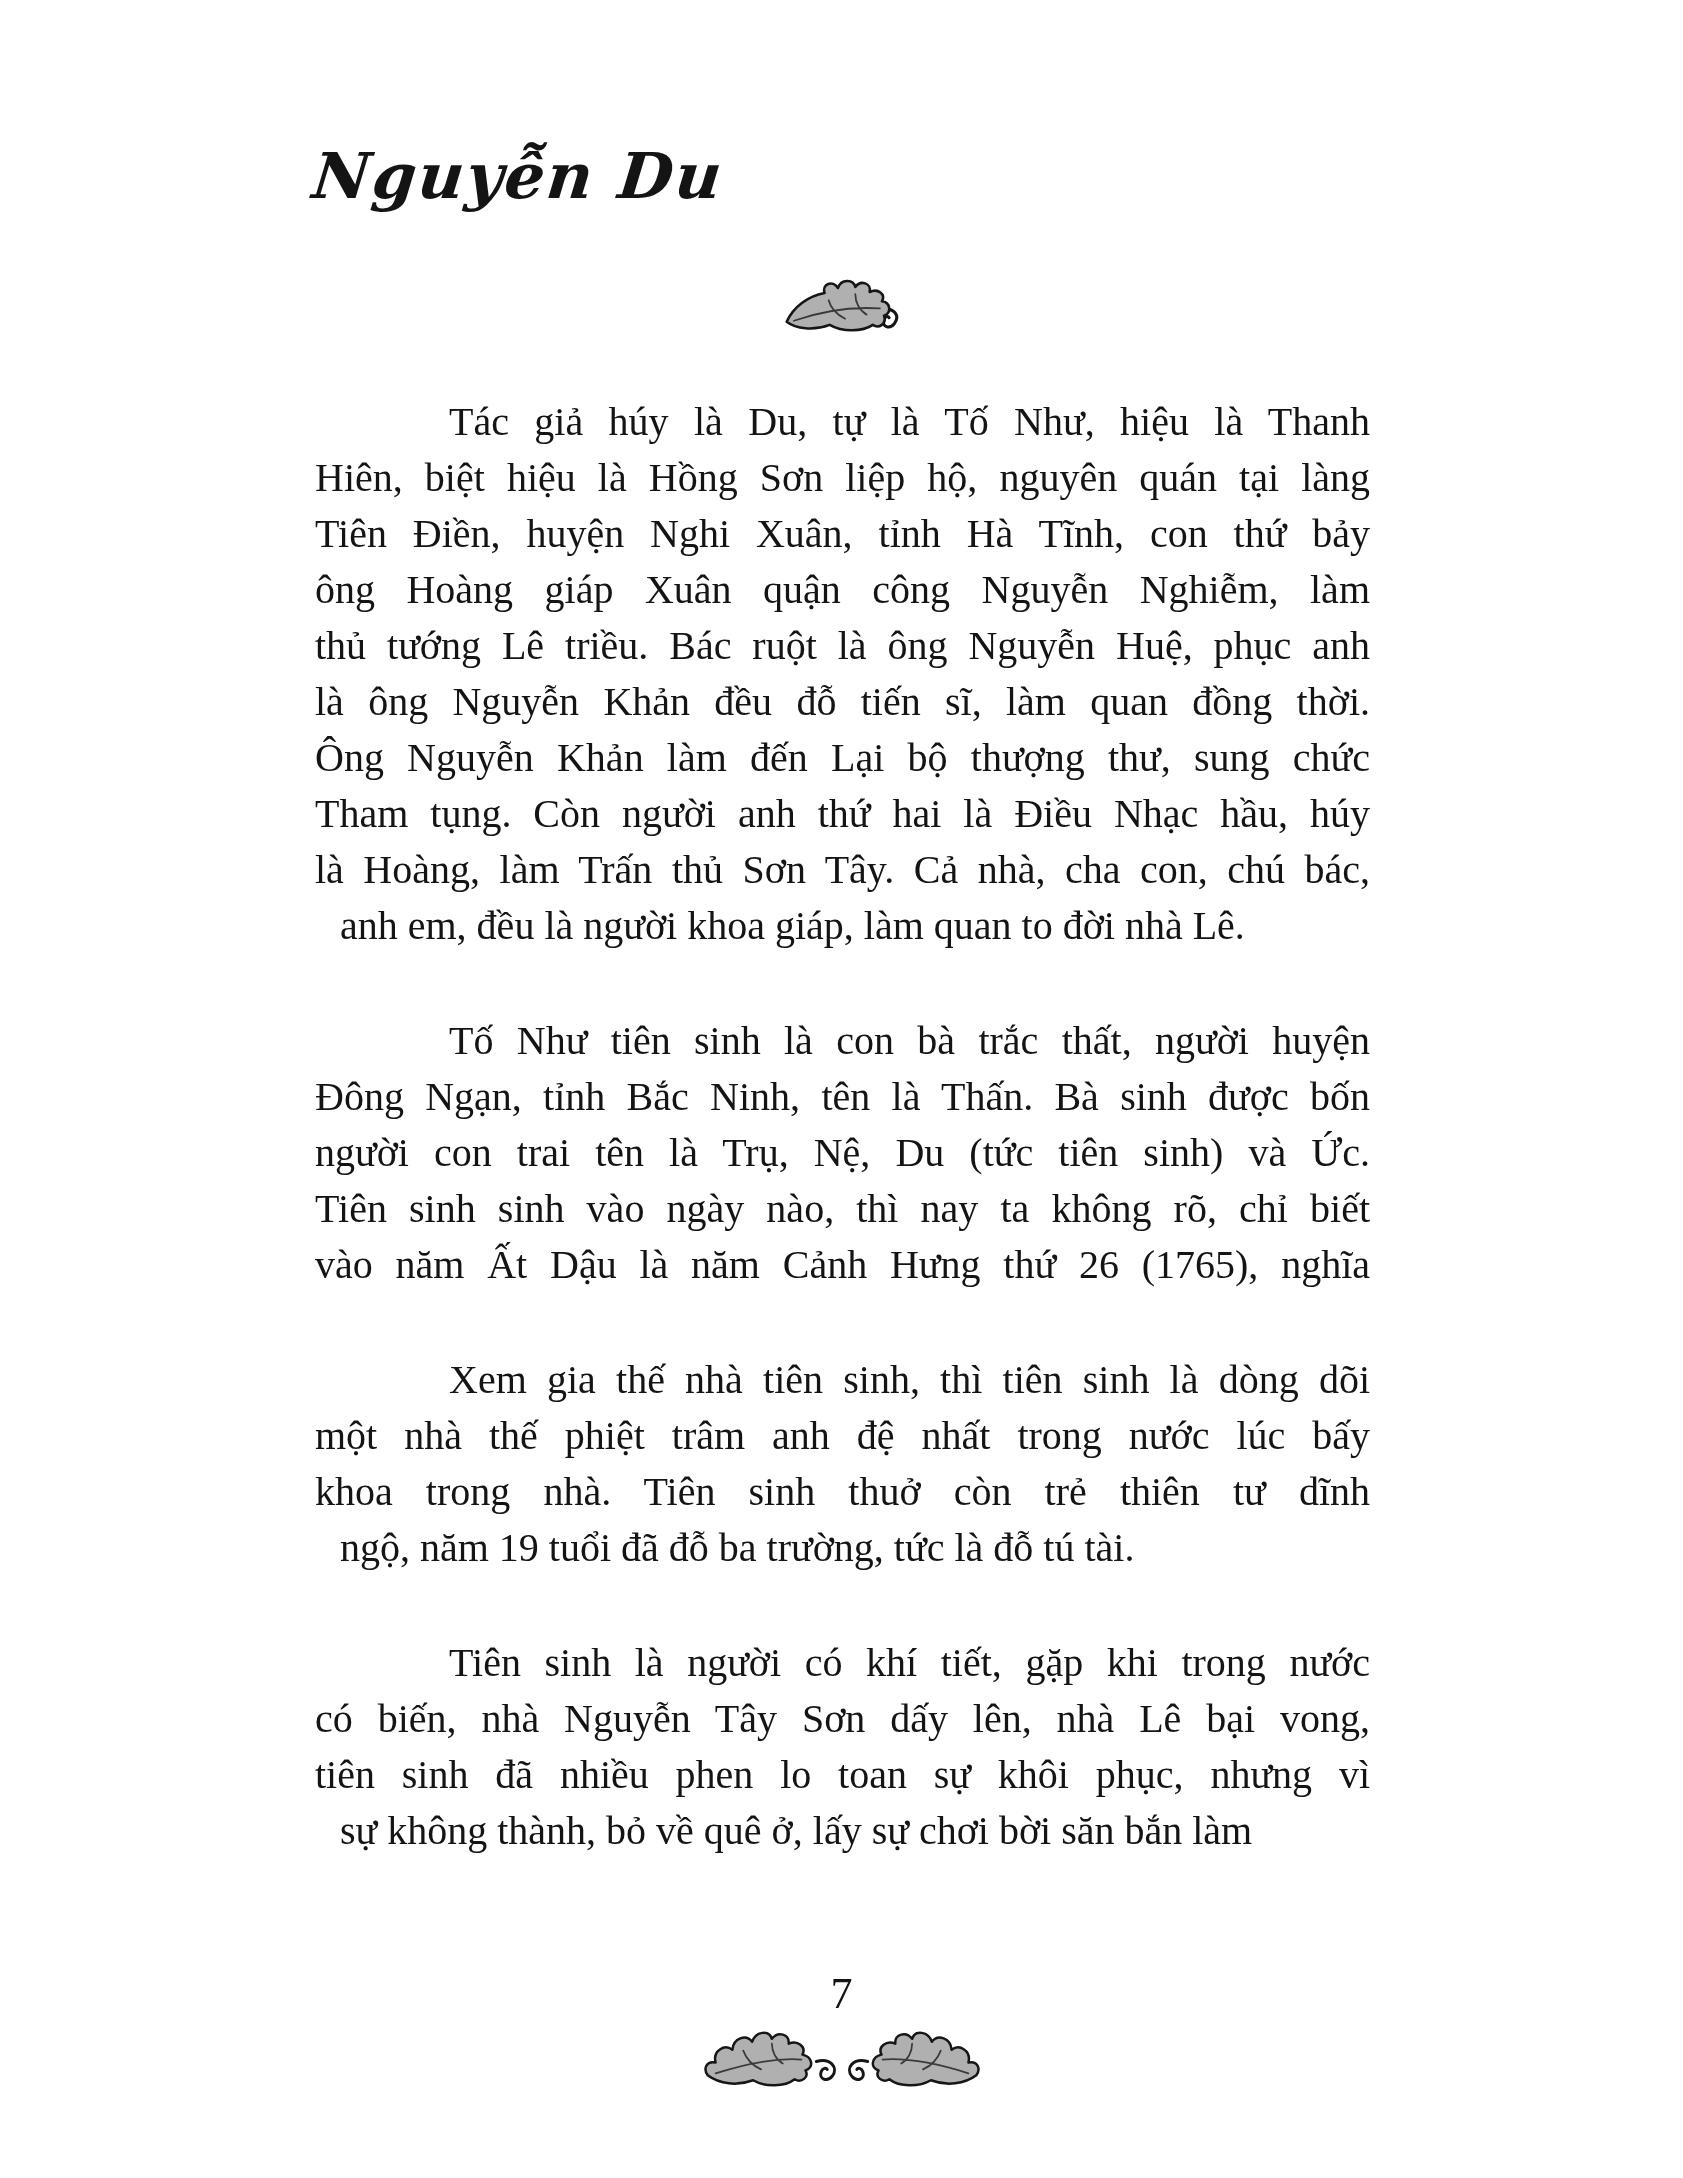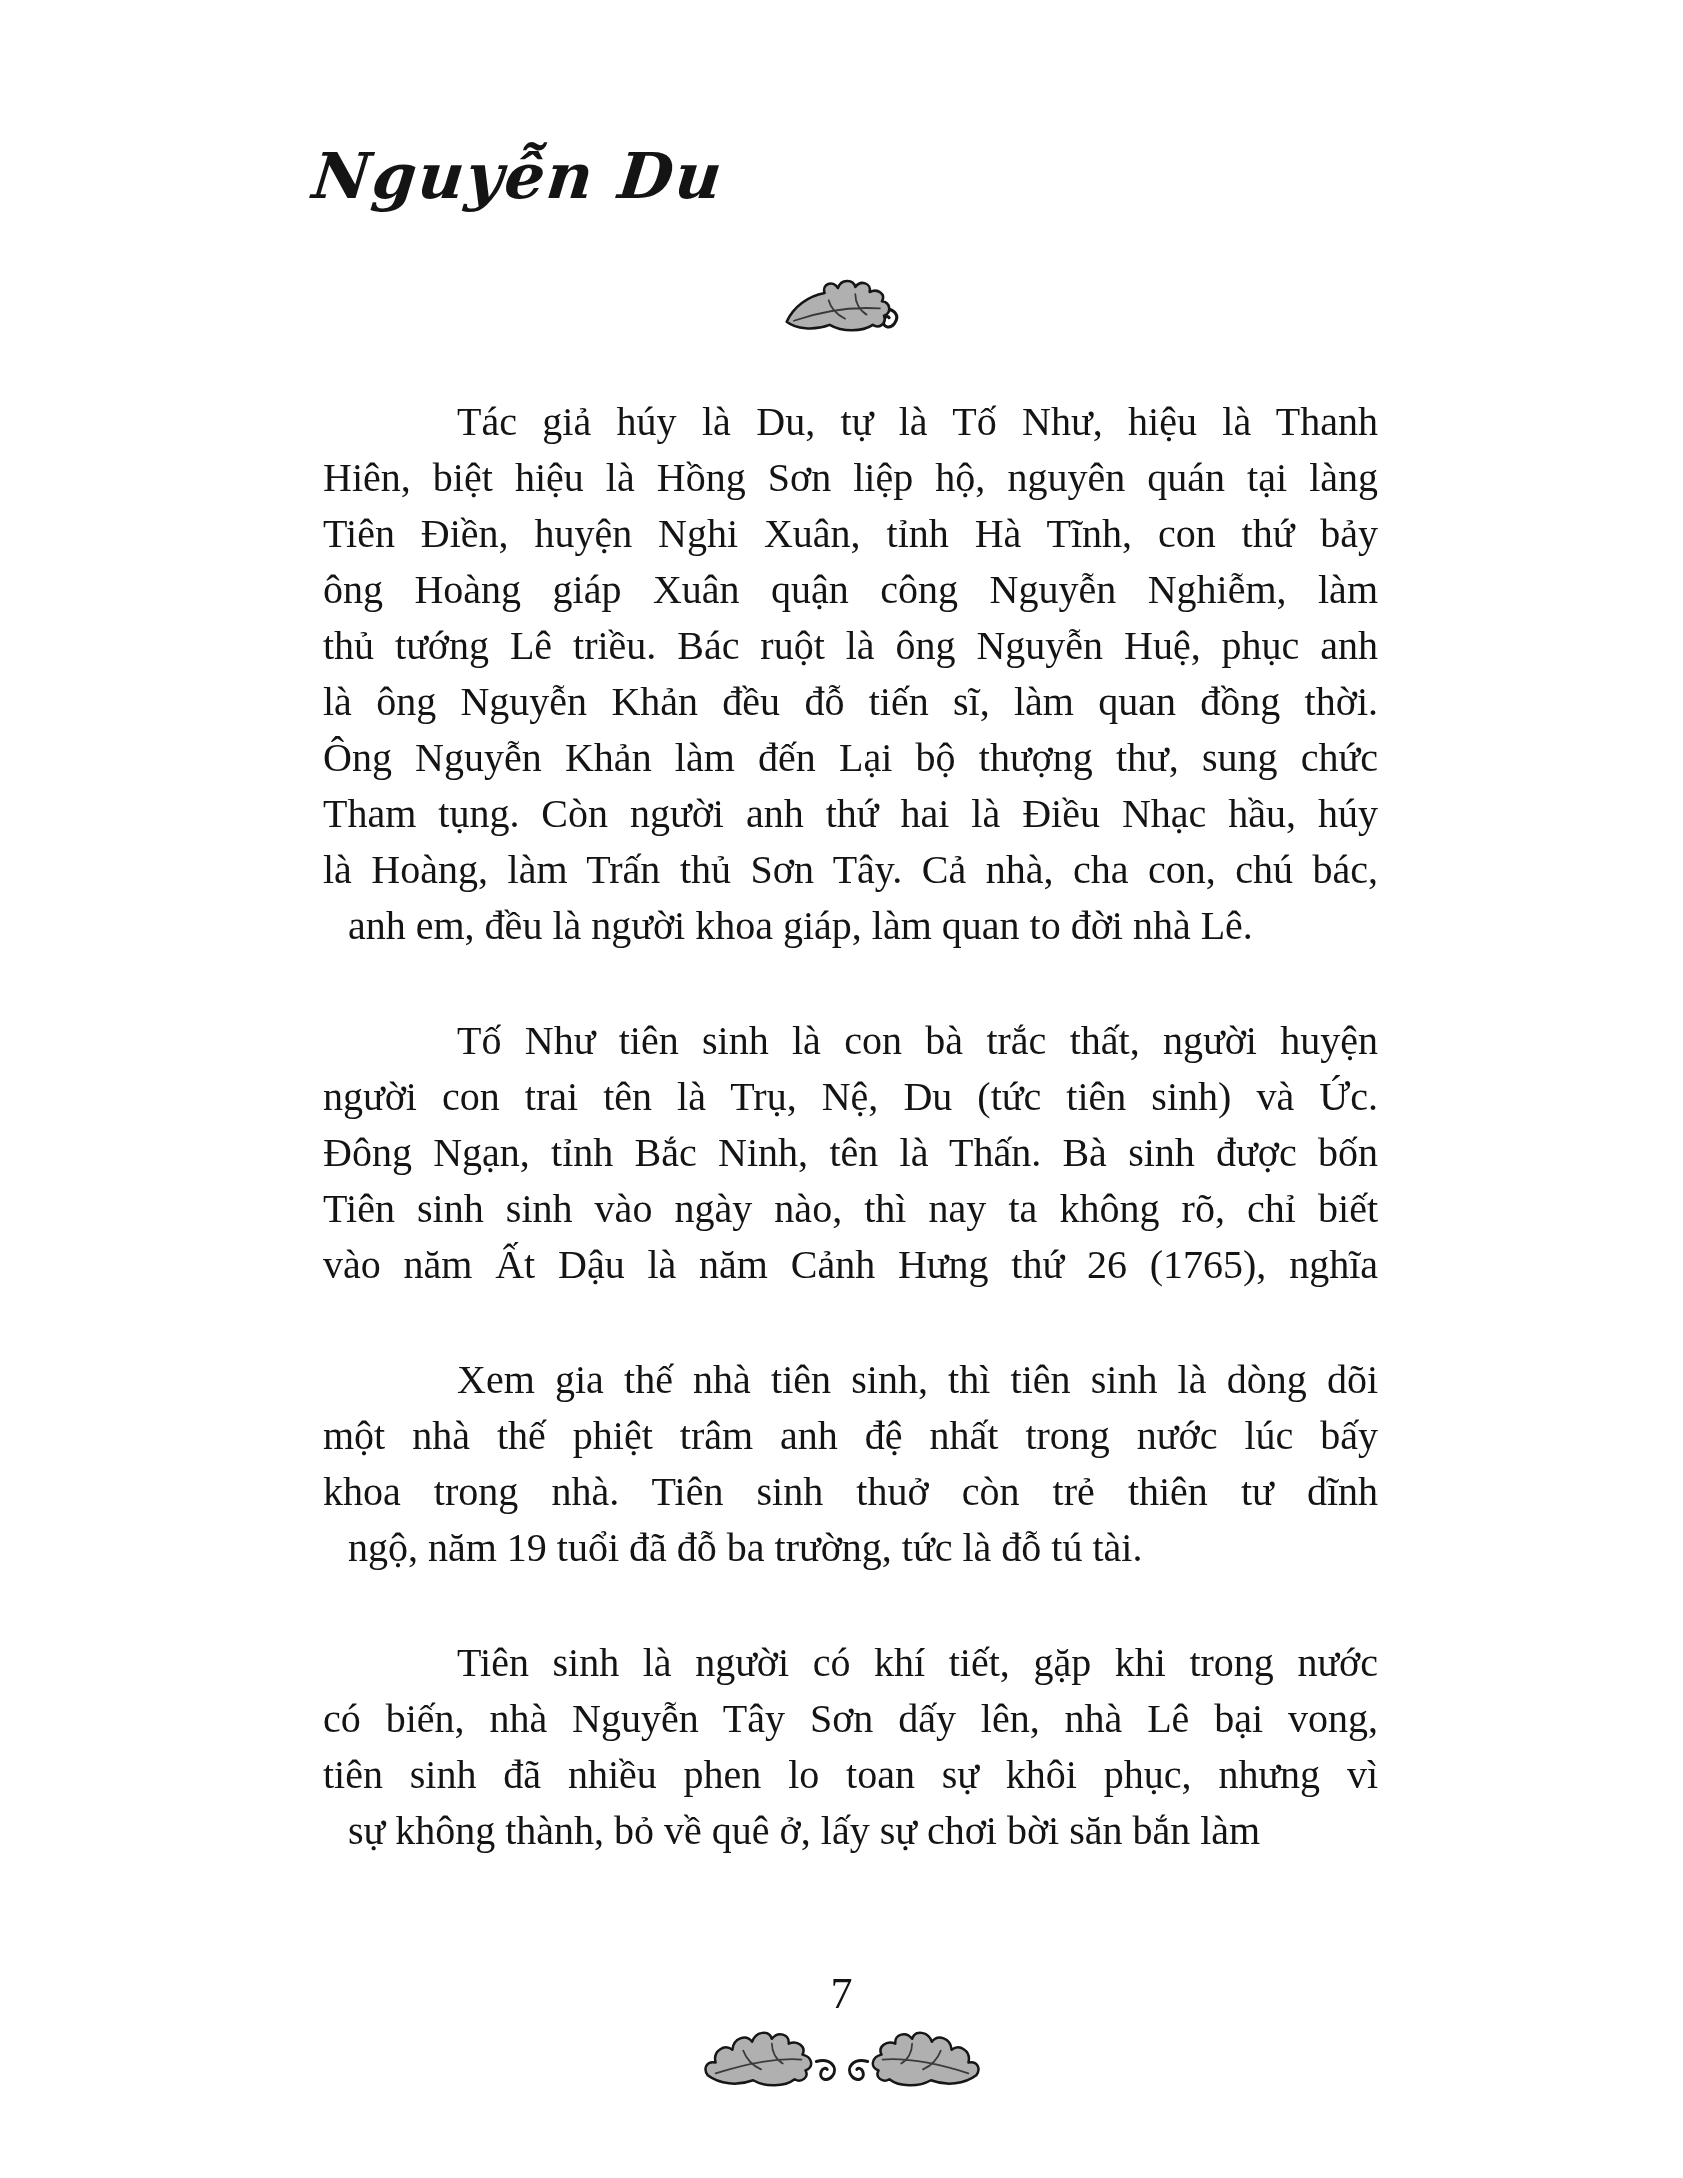--- a/index.html
+++ b/index.html
@@ -31,21 +31,21 @@
     white-space:nowrap;
   }
   .ornament-top{
     position:absolute;
     top:277px;left:50%;
     transform:translateX(-50%);
     width:125px;height:65px;
   }
   .text-block{
     position:absolute;
-    left:323px;top:394px;
+    left:315px;top:394px;
     width:1055px;
     font-size:40px;
     line-height:56px;
   }
   .para{margin:0 0 59px 0;}
   .line{
     text-align:justify;
     text-align-last:justify;
     height:56px;
   }
@@ -91,22 +91,22 @@
         <div class="line">ông Hoàng giáp Xuân quận công Nguyễn Nghiễm, làm</div>
         <div class="line">thủ tướng Lê triều. Bác ruột là ông Nguyễn Huệ, phục anh</div>
         <div class="line">là ông Nguyễn Khản đều đỗ tiến sĩ, làm quan đồng thời.</div>
         <div class="line">Ông Nguyễn Khản làm đến Lại bộ thượng thư, sung chức</div>
         <div class="line">Tham tụng. Còn người anh thứ hai là Điều Nhạc hầu, húy</div>
         <div class="line">là Hoàng, làm Trấn thủ Sơn Tây. Cả nhà, cha con, chú bác,</div>
         <div class="line last">anh em, đều là người khoa giáp, làm quan to đời nhà Lê.</div>
       </div>
       <div class="para">
         <div class="line first">Tố Như tiên sinh là con bà trắc thất, người huyện</div>
+        <div class="line">Đông Ngạn, tỉnh Bắc Ninh, tên là Thấn. Bà sinh được bốn</div>
         <div class="line">người con trai tên là Trụ, Nệ, Du (tức tiên sinh) và Ức.</div>
-        <div class="line">Đông Ngạn, tỉnh Bắc Ninh, tên là Thấn. Bà sinh được bốn</div>
         <div class="line">Tiên sinh sinh vào ngày nào, thì nay ta không rõ, chỉ biết</div>
         <div class="line">vào năm Ất Dậu là năm Cảnh Hưng thứ 26 (1765), nghĩa</div>
       </div>
       <div class="para">
         <div class="line first">Xem gia thế nhà tiên sinh, thì tiên sinh là dòng dõi</div>
         <div class="line">một nhà thế phiệt trâm anh đệ nhất trong nước lúc bấy</div>
         <div class="line">khoa trong nhà. Tiên sinh thuở còn trẻ thiên tư dĩnh</div>
         <div class="line last">ngộ, năm 19 tuổi đã đỗ ba trường, tức là đỗ tú tài.</div>
       </div>
       <div class="para">

